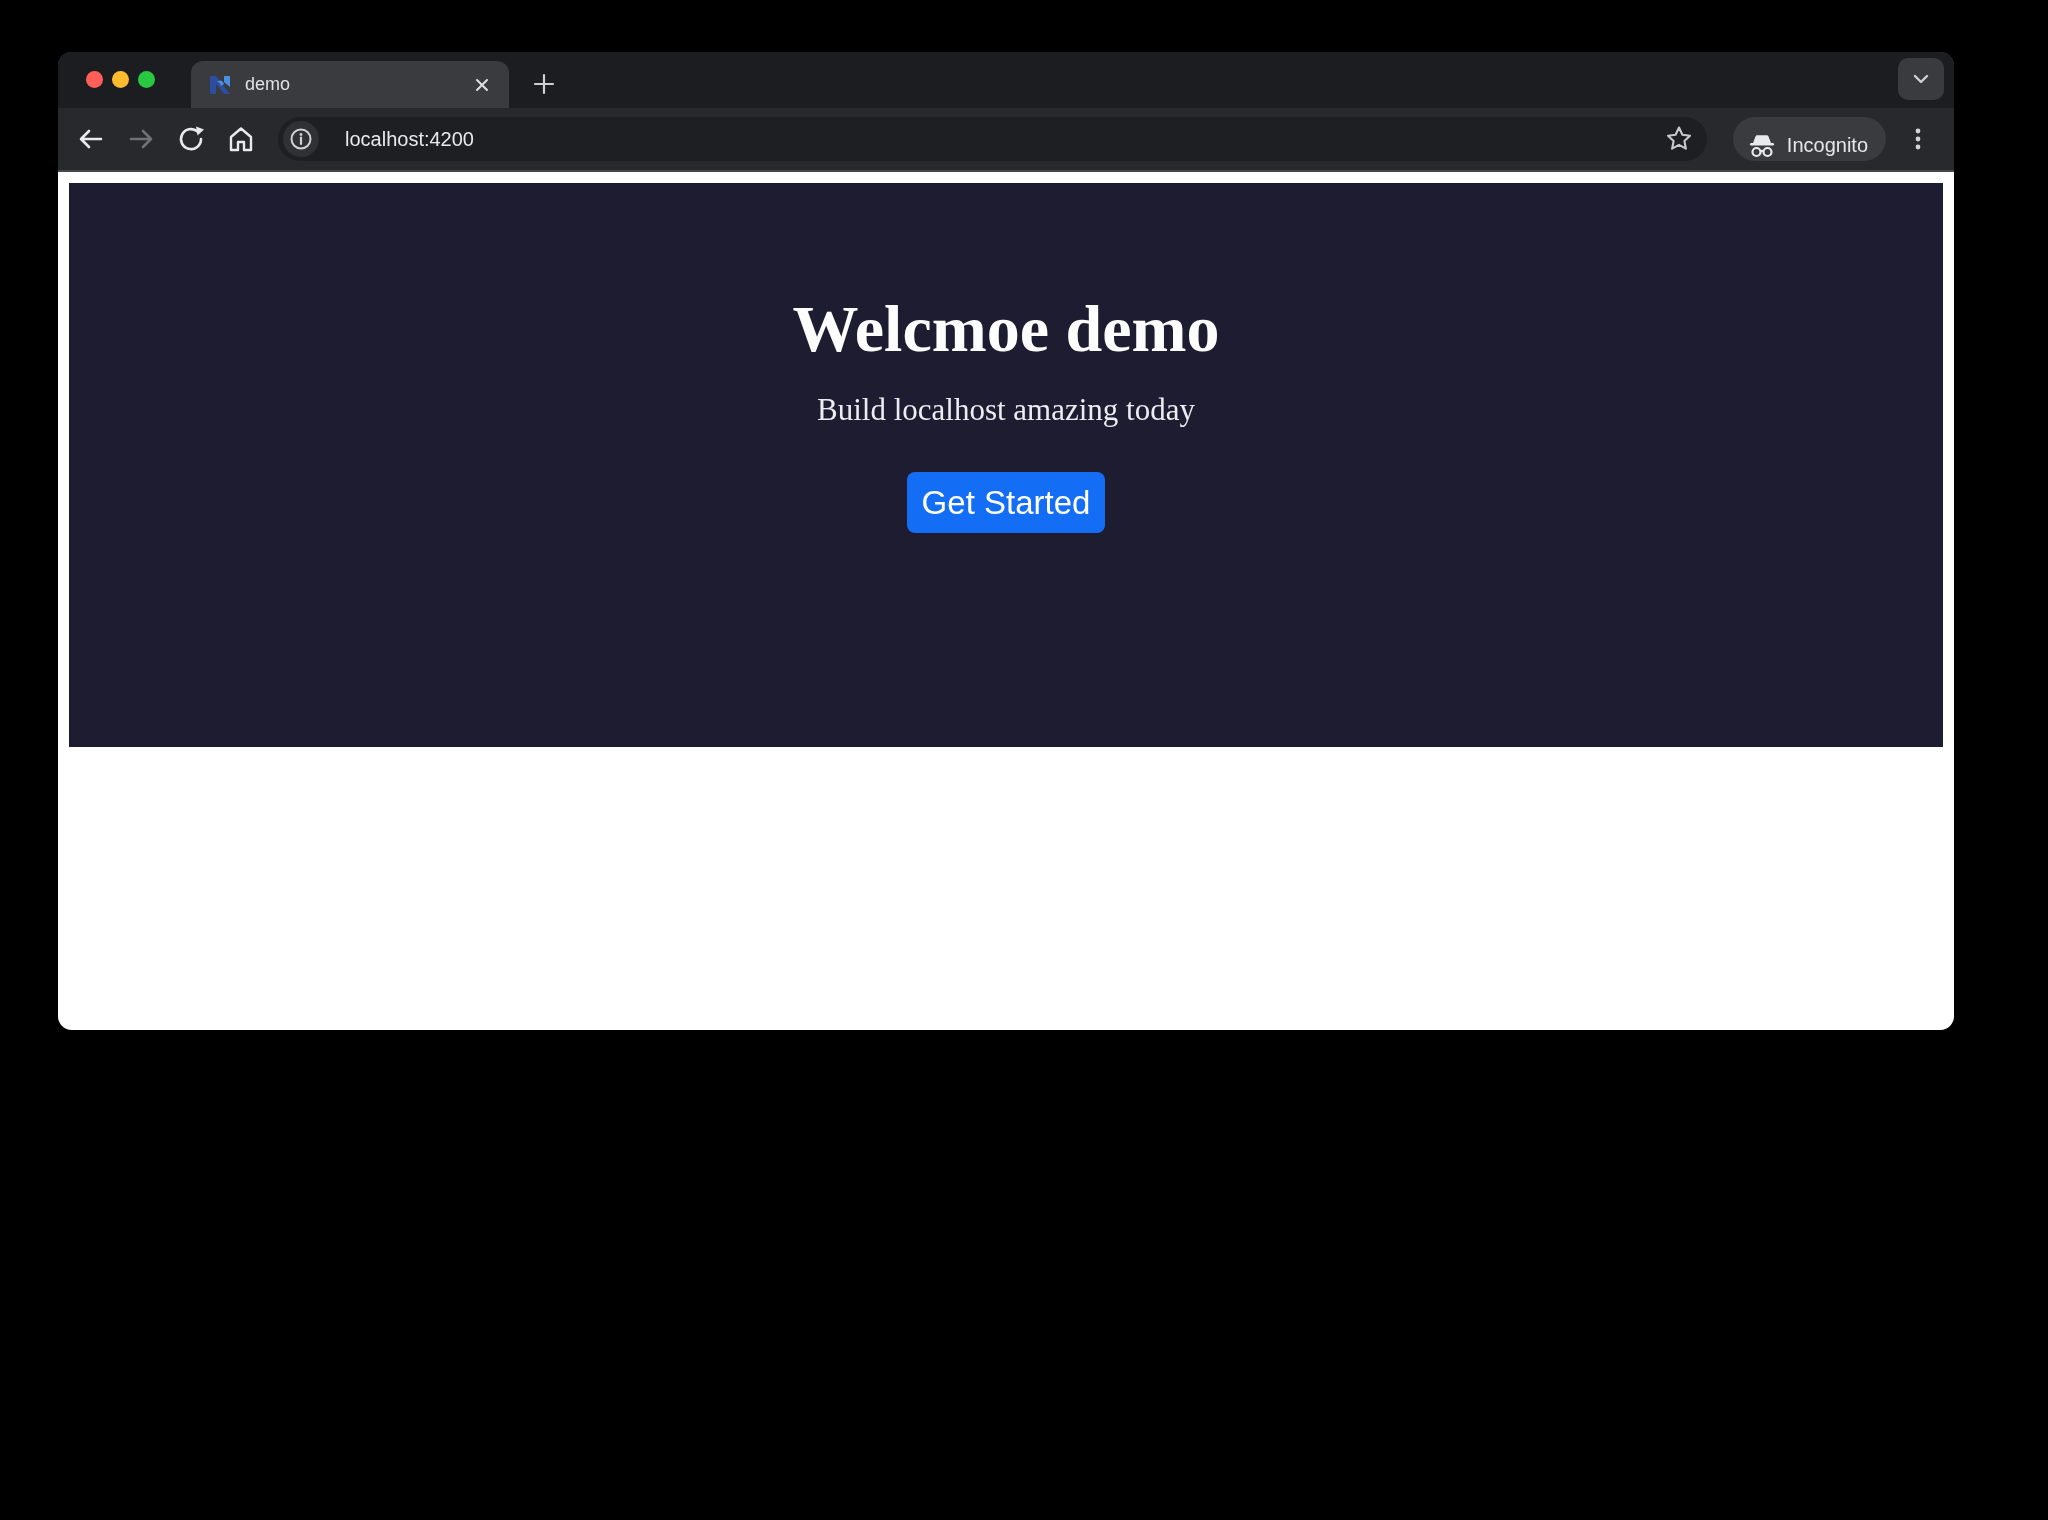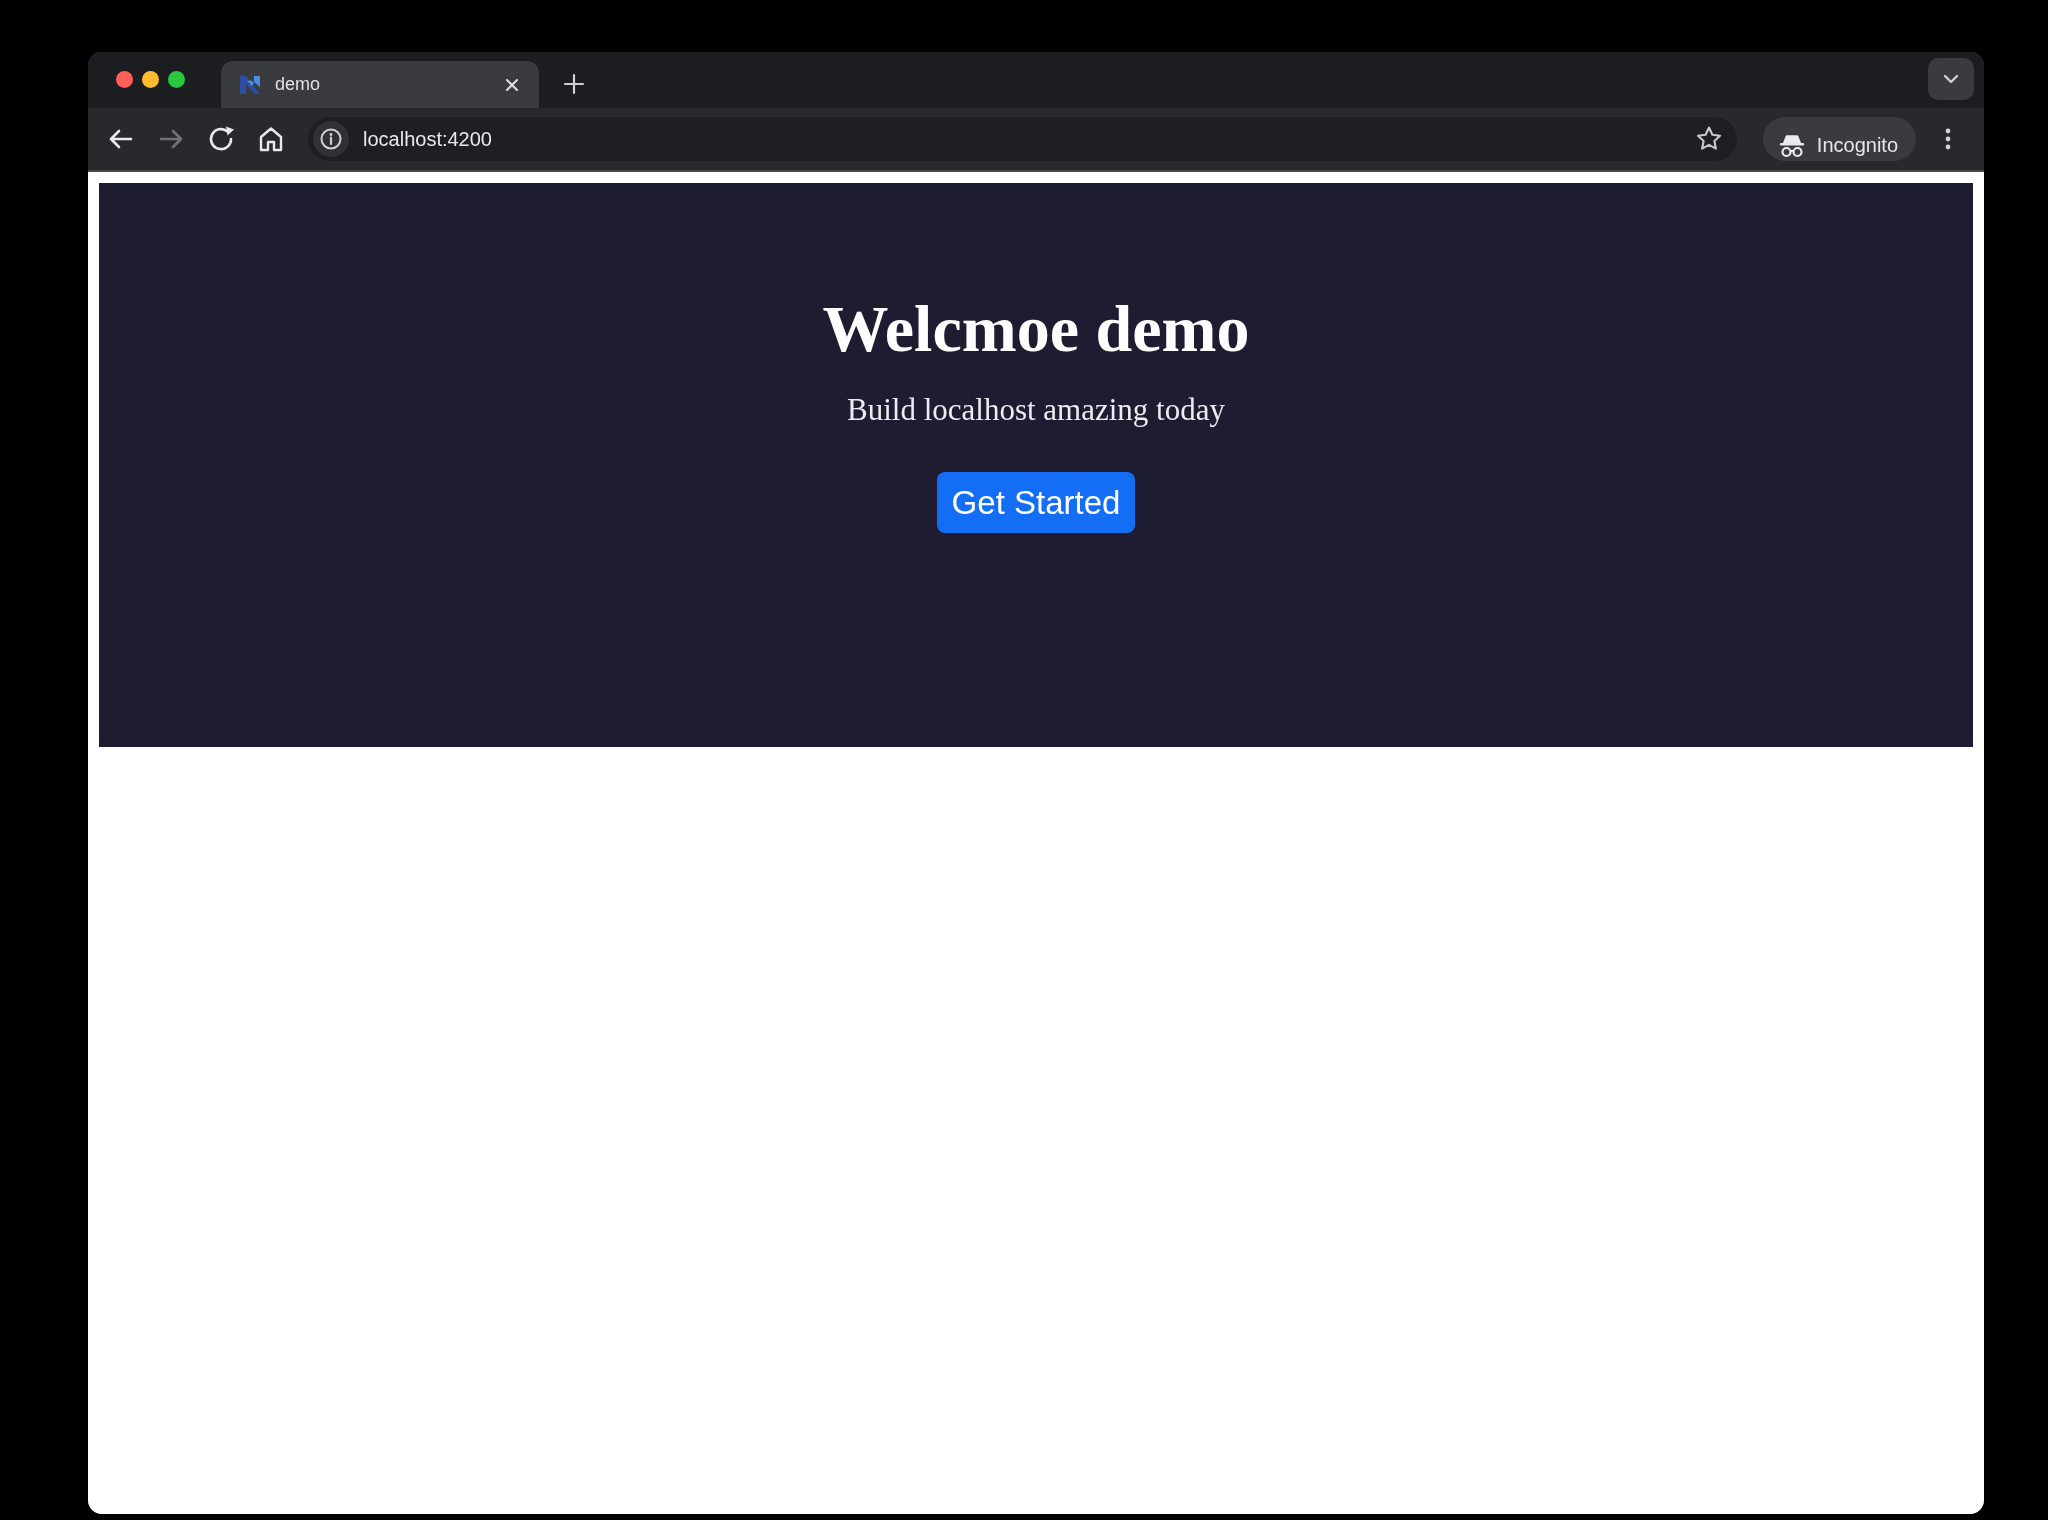--- a/index.html
+++ b/index.html
@@ -7,22 +7,22 @@
   body {
     background: #000000;
     font-family: "Liberation Sans", sans-serif;
     position: relative;
     overflow: hidden;
   }
 
   
   .window {
     position: absolute;
-    left: 88px; top: 52px;
-    width: 1896px; height: 1462px;
+    left: 58px; top: 52px;
+    width: 1896px; height: 978px;
     border-radius: 14px;
     overflow: hidden;
     display: flex;
     flex-direction: column;
     background: #0c4a6e;
     box-shadow: 0 0 0 1px #3a3a3a inset;
   }
 
   
   .tabstrip {
@@ -120,21 +120,21 @@
     width: 36px; height: 36px;
     border-radius: 50%;
     background: #303134;
     display: flex; align-items: center; justify-content: center;
     flex: none;
     cursor: pointer;
   }
   .url-text {
     color: #e8e9eb;
     font-size: 20px;
-    margin-left: 14px;
+    margin-left: 26px;
     flex: 1;
     white-space: nowrap; overflow: hidden;
   }
   .bookmark-btn {
     width: 40px; height: 40px;
     display: flex; align-items: center; justify-content: center;
     border-radius: 50%;
     flex: none;
     cursor: pointer;
   }

